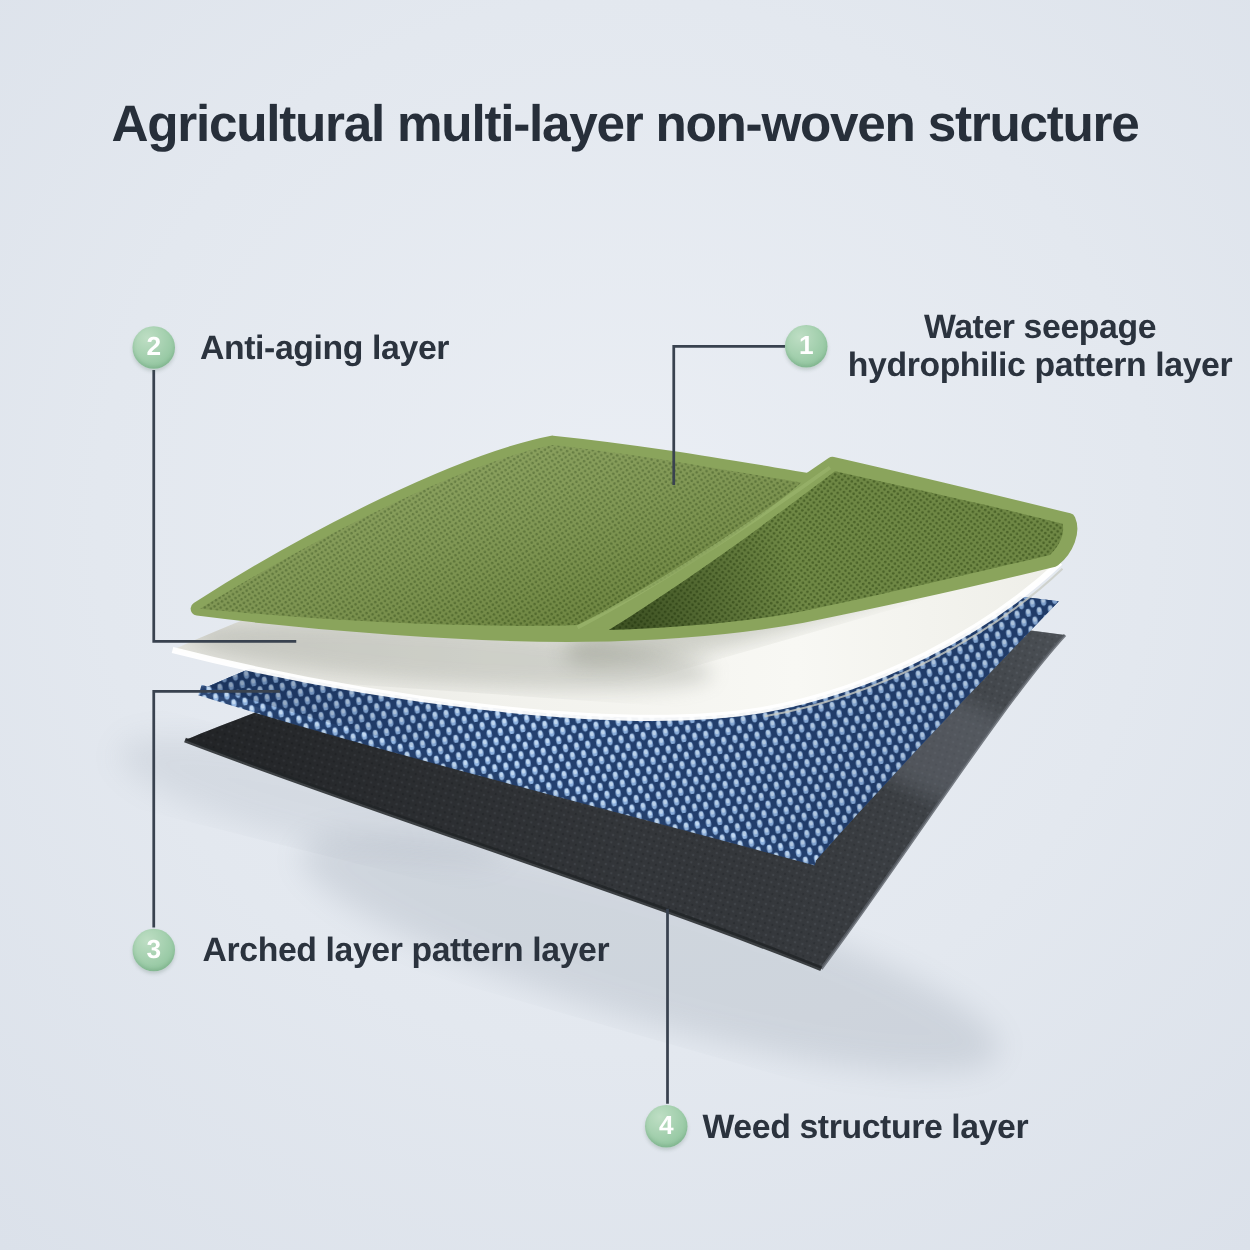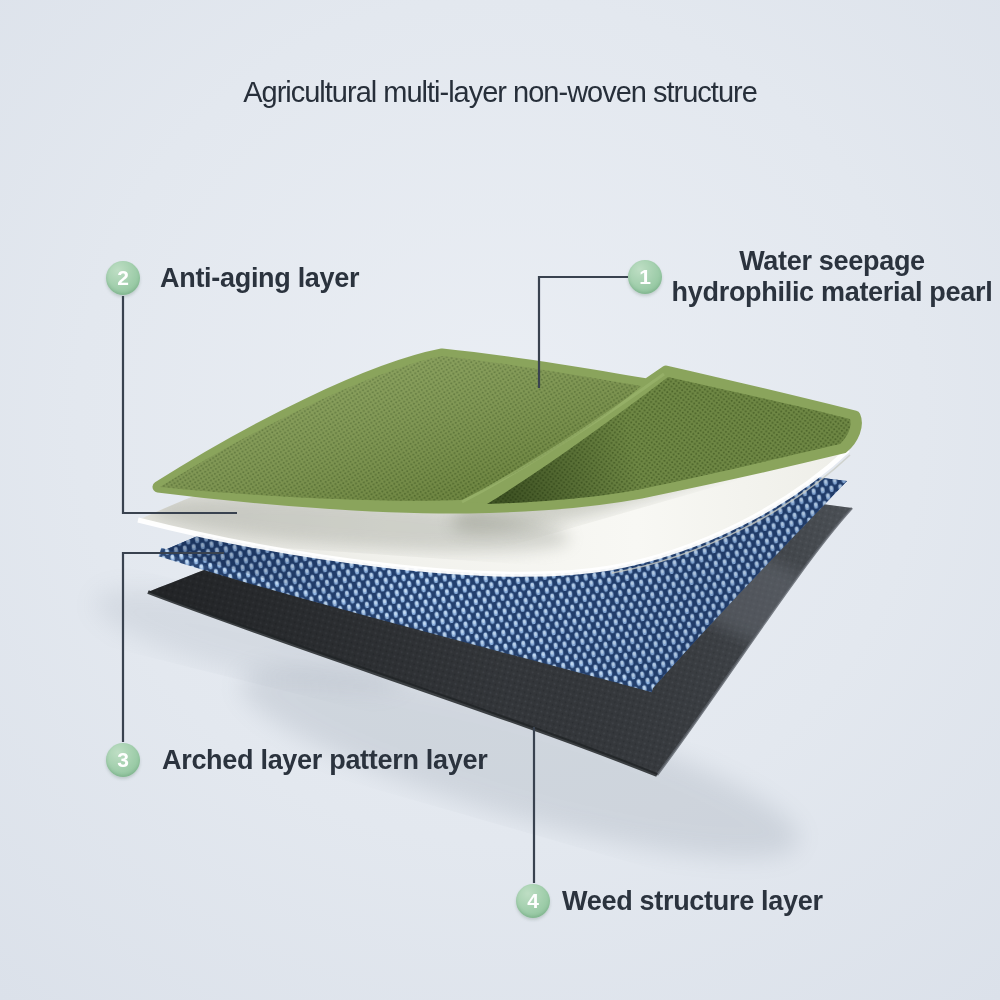--- a/index.html
+++ b/index.html
@@ -4,21 +4,21 @@
 <style>
   html,body{margin:0;padding:0;background:#dce2ea;}
   .stage{
     position:relative;width:1000px;height:1000px;overflow:hidden;
     background:radial-gradient(circle at 50% 42%, #eaeef4 0%, #e3e8ef 55%, #dbe1ea 100%);
     font-family:"Liberation Sans", sans-serif;
   }
   .art{position:absolute;left:0;top:0;width:1000px;height:1000px;}
   .title{
     position:absolute;left:0;right:0;top:76px;margin:0;text-align:center;
-    font-size:29px;font-weight:normal;letter-spacing:-1px;color:#272f3a;
+    font-size:41px;font-weight:bold;letter-spacing:-1px;color:#272f3a;
   }
   .badge{
     position:absolute;width:34px;height:34px;border-radius:50%;
     background:radial-gradient(circle at 35% 28%, #bedec4, #9bcba7 62%, #8abf97);
     color:#ffffff;font-weight:bold;font-size:21px;line-height:34px;text-align:center;
     box-shadow:0 2px 3px rgba(70,100,80,.22), inset 0 -2px 3px rgba(70,130,90,.25);
   }
   .b1{left:628px;top:260px}
   .b2{left:106px;top:261px}
   .b3{left:106px;top:743px}
@@ -170,19 +170,19 @@
   </div>
   <div class="badge b3">
     <span>3</span>
   </div>
   <div class="badge b4">
     <span>4</span>
   </div>
 
   <div class="callout l1">
     <span>Water seepage</span>
-    <span>hydrophilic material pearl</span>
+    <span>hydrophilic pattern layer</span>
   </div>
   <div class="callout l2">Anti-aging layer</div>
   <div class="callout l3">Arched layer pattern layer</div>
   <div class="callout l4">Weed structure layer</div>
 
 </div>
 
 </body></html>

